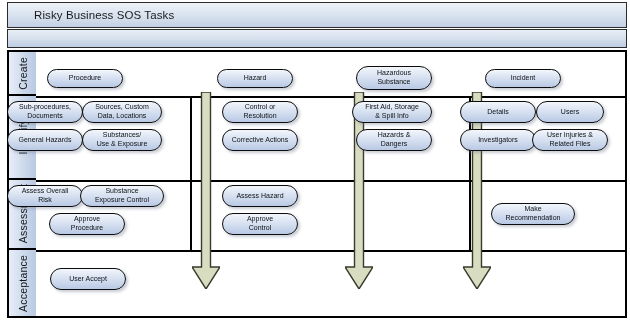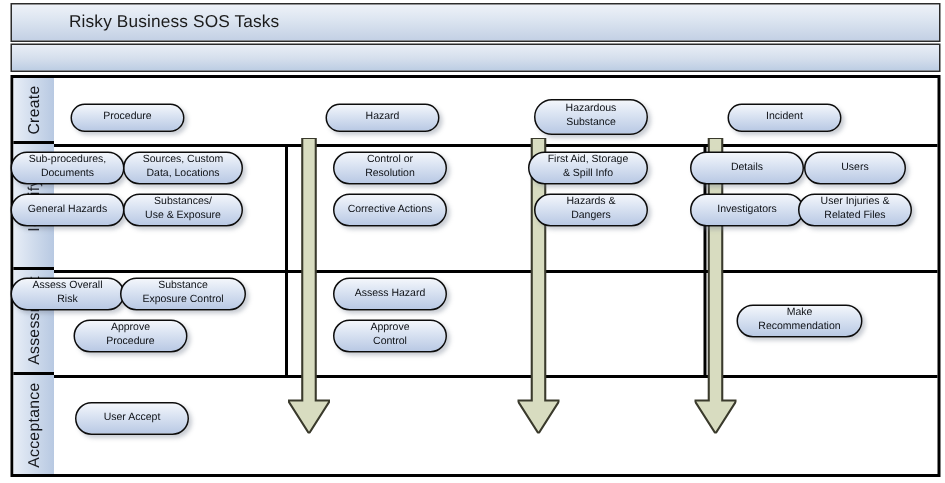--- a/index.html
+++ b/index.html
@@ -28,21 +28,21 @@
     top: 2px;
     width: 620px;
     height: 26px;
     box-sizing: border-box;
     border: 1px solid #2b2b2b;
     background: linear-gradient(to bottom, #eef2f8 0%, #dbe4f0 45%, #c3d0e4 100%);
     display: flex;
     align-items: center;
   }
   .titlebar-text {
-    margin-left: 38px;
+    margin-left: 26px;
     font-size: 11.5px;
     color: #1b1b1b;
     letter-spacing: 0.1px;
   }
 
   
   .subband {
     position: absolute;
     left: 7px;
     top: 29px;

